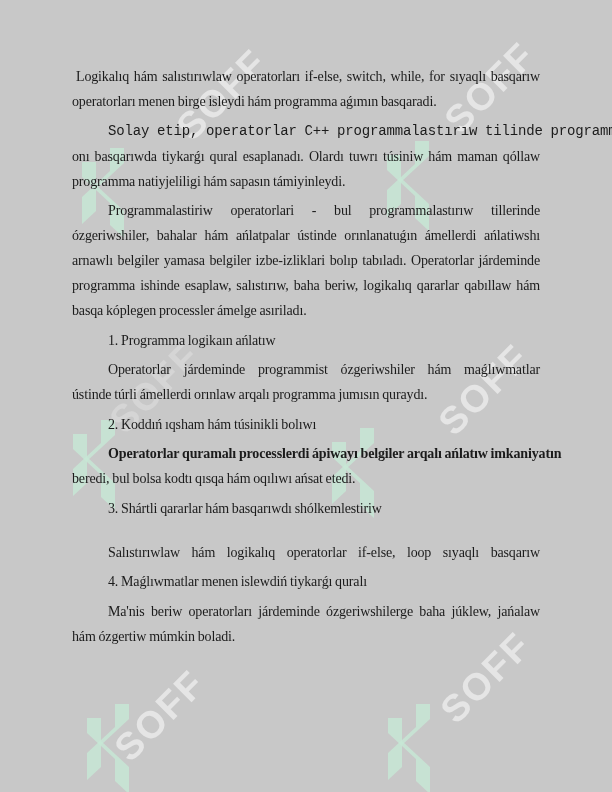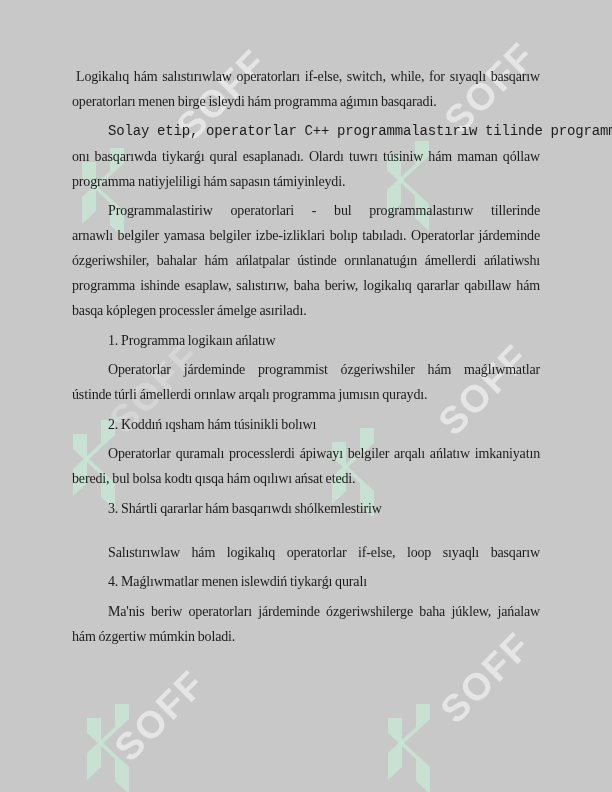--- a/index.html
+++ b/index.html
@@ -74,37 +74,37 @@
         <div class="pline" style="padding-left: 4px;">Logikalıq hám salıstırıwlaw operatorları if-else, switch, while, for sıyaqlı basqarıw</div>
         <div class="pline last">operatorları menen birge isleydi hám programma aǵımın basqaradi.</div>
       </div>
       <div class="para">
         <div class="pline" style="padding-left: 36px; font-family: Liberation Mono, monospace;">Solay etip, operatorlar C++ programmalastırıw tilinde programma dúziw jáne</div>
         <div class="pline">onı basqarıwda tiykarǵı qural esaplanadı. Olardı tuwrı túsiniw hám maman qóllaw</div>
         <div class="pline last">programma natiyjeliligi hám sapasın támiyinleydi.</div>
       </div>
       <div class="para">
         <div class="pline" style="padding-left: 36px;">Programmalastiriw operatorlari - bul programmalastırıw tillerinde</div>
+        <div class="pline">ózgeriwshiler, bahalar hám ańlatpalar ústinde orınlanatuǵın ámellerdi ańlatiwshı</div>
         <div class="pline">arnawlı belgiler yamasa belgiler izbe-izliklari bolıp tabıladı. Operatorlar járdeminde</div>
-        <div class="pline">ózgeriwshiler, bahalar hám ańlatpalar ústinde orınlanatuǵın ámellerdi ańlatiwshı</div>
         <div class="pline">programma ishinde esaplaw, salıstırıw, baha beriw, logikalıq qararlar qabıllaw hám</div>
         <div class="pline last">basqa kóplegen processler ámelge asıriladı.</div>
       </div>
       <div class="para">
         <div class="pline last" style="padding-left: 36px;">1. Programma logikaın ańlatıw</div>
       </div>
       <div class="para">
         <div class="pline" style="padding-left: 36px;">Operatorlar járdeminde programmist ózgeriwshiler hám maǵlıwmatlar</div>
         <div class="pline last">ústinde túrli ámellerdi orınlaw arqalı programma jumısın quraydı.</div>
       </div>
       <div class="para">
         <div class="pline last" style="padding-left: 36px;">2. Koddıń ıqsham hám túsinikli bolıwı</div>
       </div>
       <div class="para">
-        <div class="pline" style="padding-left: 36px;">Operatorlar quramalı processlerdi ápiwayı belgiler arqalı ańlatıw imkaniyatın</div>
+        <div class="pline" style="padding-left: 36px; font-weight: bold;">Operatorlar quramalı processlerdi ápiwayı belgiler arqalı ańlatıw imkaniyatın</div>
         <div class="pline last">beredi, bul bolsa kodtı qısqa hám oqılıwı ańsat etedi.</div>
       </div>
       <div class="para">
         <div class="pline last" style="padding-left: 36px;">3. Shártli qararlar hám basqarıwdı shólkemlestiriw</div>
       </div>
       <div class="para">
         <div class="pline" style="padding-left: 36px; margin-top: 19px;">Salıstırıwlaw hám logikalıq operatorlar if-else, loop sıyaqlı basqarıw</div>
       </div>
       <div class="para">
         <div class="pline last" style="padding-left: 36px;">4. Maǵlıwmatlar menen islewdiń tiykarǵı quralı</div>

